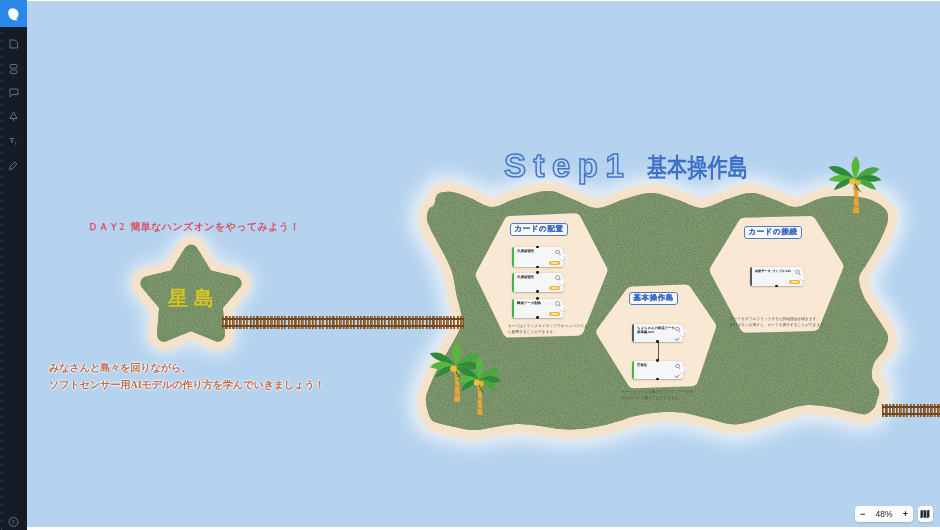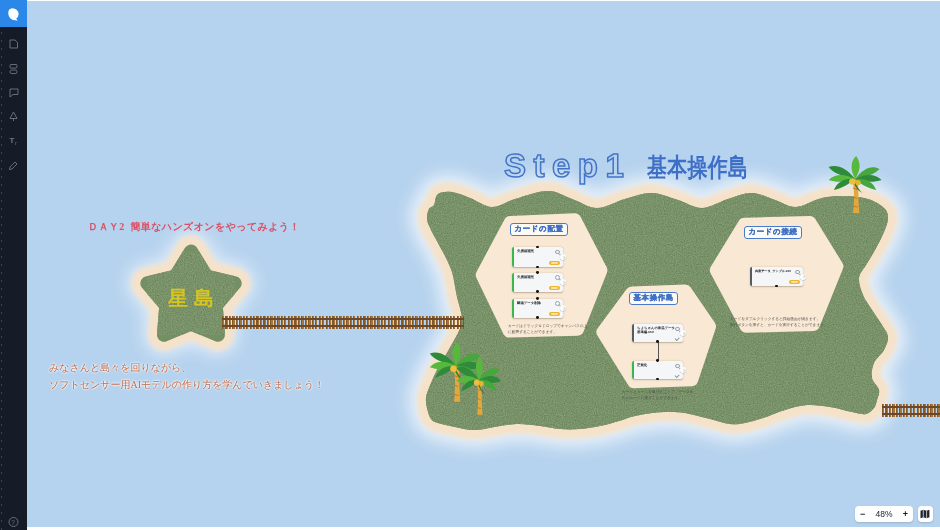--- a/index.html
+++ b/index.html
@@ -13,21 +13,21 @@
   background-size:1px 100%;background-repeat:no-repeat;background-position:1px 0;background-color:#151b27;}
 #sidebar .active{position:absolute;left:0;top:0;width:27px;height:27px;background:#2b87e8;}
 
 #title{position:absolute;left:504px;top:147px;white-space:nowrap;z-index:5;}
 #title .st{font-size:33px;font-weight:bold;letter-spacing:7.5px;color:rgba(180,210,238,0.25);
   -webkit-text-stroke:1.5px #4374c7;display:inline-block;}
 #title .kj{font-size:25.5px;font-weight:bold;letter-spacing:0.5px;color:#3e6fc6;margin-left:16px;
   display:inline-block;transform:scaleX(0.78);transform-origin:0 70%;vertical-align:1.5px;}
 #day2{position:absolute;left:88px;top:219.5px;font-family:"Liberation Serif",serif;font-weight:bold;
   font-size:10px;letter-spacing:0.4px;color:#dd4f63;white-space:nowrap;z-index:5;}
-#msg{position:absolute;left:49px;top:360px;font-family:"Liberation Serif",serif;font-weight:normal;
+#msg{position:absolute;left:49px;top:360px;font-family:"Liberation Serif",serif;font-weight:bold;
   font-size:10px;color:#bd6a49;line-height:16.5px;white-space:nowrap;z-index:5;
   text-shadow:0 0 2px #ffffff,0 0 2px #ffffff,0 0 3px #ffffff;}
 #starlbl{position:absolute;left:168px;top:285px;color:#d6c521;font-weight:bold;font-size:20px;
   letter-spacing:6px;z-index:6;font-family:"Liberation Serif",serif;}
 
 .bridge{position:absolute;height:13px;z-index:4;
   background:repeating-linear-gradient(90deg,#84592a 0 1.1px,#a5763c 1.1px 2.3px,rgba(0,0,0,0) 2.3px 3.45px);}
 .bridge:before{content:"";position:absolute;left:0;right:0;top:1.6px;height:2.2px;background:#6e462a;}
 .bridge:after{content:"";position:absolute;left:0;right:0;bottom:1.6px;height:2.2px;background:#6e462a;}
 

